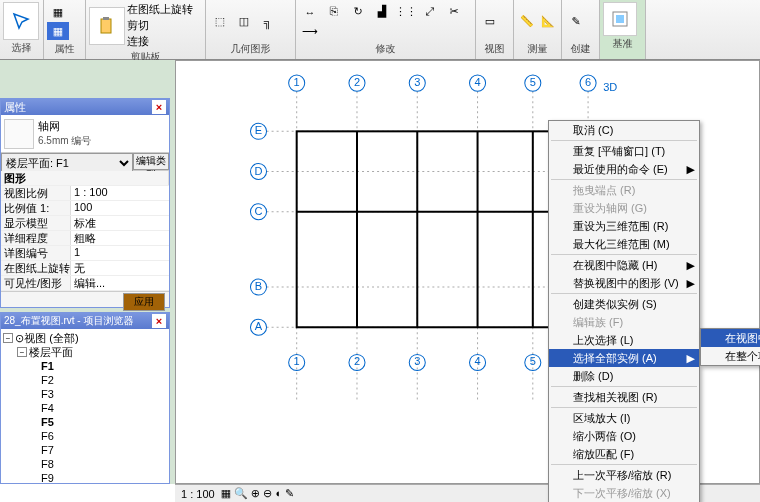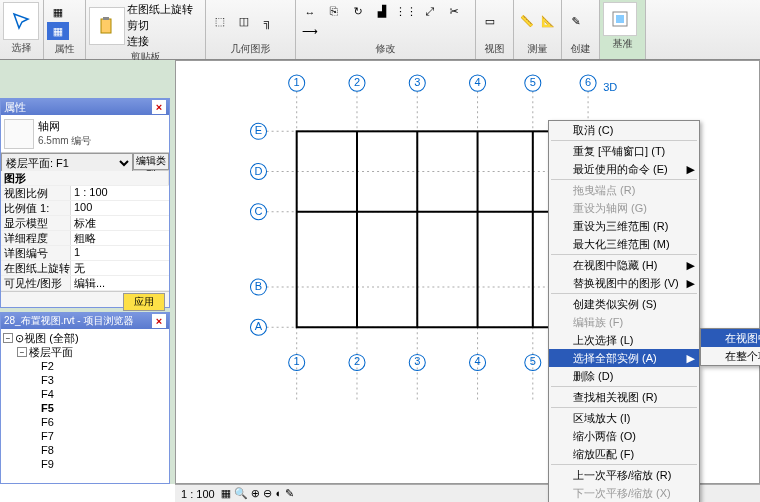--- a/index.html
+++ b/index.html
@@ -20,21 +20,21 @@
 .prop-thumb{height:38px;background:#fff;border-bottom:1px solid #ccc;display:flex;align-items:center;padding:3px;gap:4px}
 .prop-thumb .ic{width:30px;height:30px;border:1px solid #ccc;background:#fafafa}
 .prop-sel{height:18px;display:flex;border-bottom:1px solid #ccc}
 .prop-sel select{flex:1;border:1px solid #999;font-size:11px;height:20px}
 .prop-sel button{width:36px;font-size:10px;border:1px solid #999;background:#f0f0f0}
 .prop-grid{background:#fff;height:120px;overflow-y:auto}
 .prow{display:flex;height:15px;border-bottom:1px solid #eee}
 .prow .k{width:70px;padding-left:3px;background:#f5f5f5;border-right:1px solid #ddd;overflow:hidden}
 .prow .v{flex:1;padding-left:3px;overflow:hidden}
 .prop-ft{height:20px;display:flex;justify-content:flex-end;align-items:center;padding:0 4px;gap:4px;border-top:1px solid #ccc}
-.prop-ft button{font-size:10px;border:1px solid #999;background:#fde047;padding:1px 10px}
+.prop-ft button{font-size:10px;border:1px solid #999;background:#a16207;padding:1px 10px}
 .browser{left:0;top:252px;width:170px;height:172px}
 .tree{background:#fff;height:calc(100% - 16px);overflow:auto;padding:2px}
 .tnode{white-space:nowrap;height:14px;display:flex;align-items:center}
 .tnode .tw{width:10px;height:10px;border:1px solid #888;display:inline-flex;align-items:center;justify-content:center;margin-right:2px;font-size:8px;cursor:pointer}
 .canvas{position:absolute;left:175px;top:0;right:0;bottom:0;background:#fff;border:1px solid #999}
 .canvas svg{width:100%;height:100%}
 .ctx{position:absolute;background:#f5f5f5;border:1px solid #888;box-shadow:2px 2px 4px rgba(0,0,0,0.3);z-index:100}
 .ctx-item{height:18px;display:flex;align-items:center;padding:0 28px 0 24px;cursor:pointer;white-space:nowrap;position:relative}
 .ctx-item.dis{color:#999}
 .ctx-item.sel{background:#2a5ab8;color:#fff}
@@ -196,20 +196,21 @@
         <span style="font-size:10px;overflow:hidden">28_布置视图.rvt - 项目浏览器</span>
         <span class="x">×</span>
       </div>
     <div class="tree">
       <div class="tnode"><span class="tw">−</span>⊙ <span>视图 (全部)</span></div>
       <div class="tnode" style="padding-left:14px">
           <span class="tw">−</span>
           <span>楼层平面</span>
         </div>
       <div id="tree-items">
+          <div class="tnode" style="padding-left: 38px; font-weight: bold;">F1</div>
           <div class="tnode" style="padding-left: 38px;">F2</div>
           <div class="tnode" style="padding-left: 38px;">F3</div>
           <div class="tnode" style="padding-left: 38px;">F4</div>
           <div class="tnode" style="padding-left: 38px; font-weight: bold;">F5</div>
           <div class="tnode" style="padding-left: 38px;">F6</div>
           <div class="tnode" style="padding-left: 38px;">F7</div>
           <div class="tnode" style="padding-left: 38px;">F8</div>
           <div class="tnode" style="padding-left: 38px;">F9</div>
         </div>
     </div>

